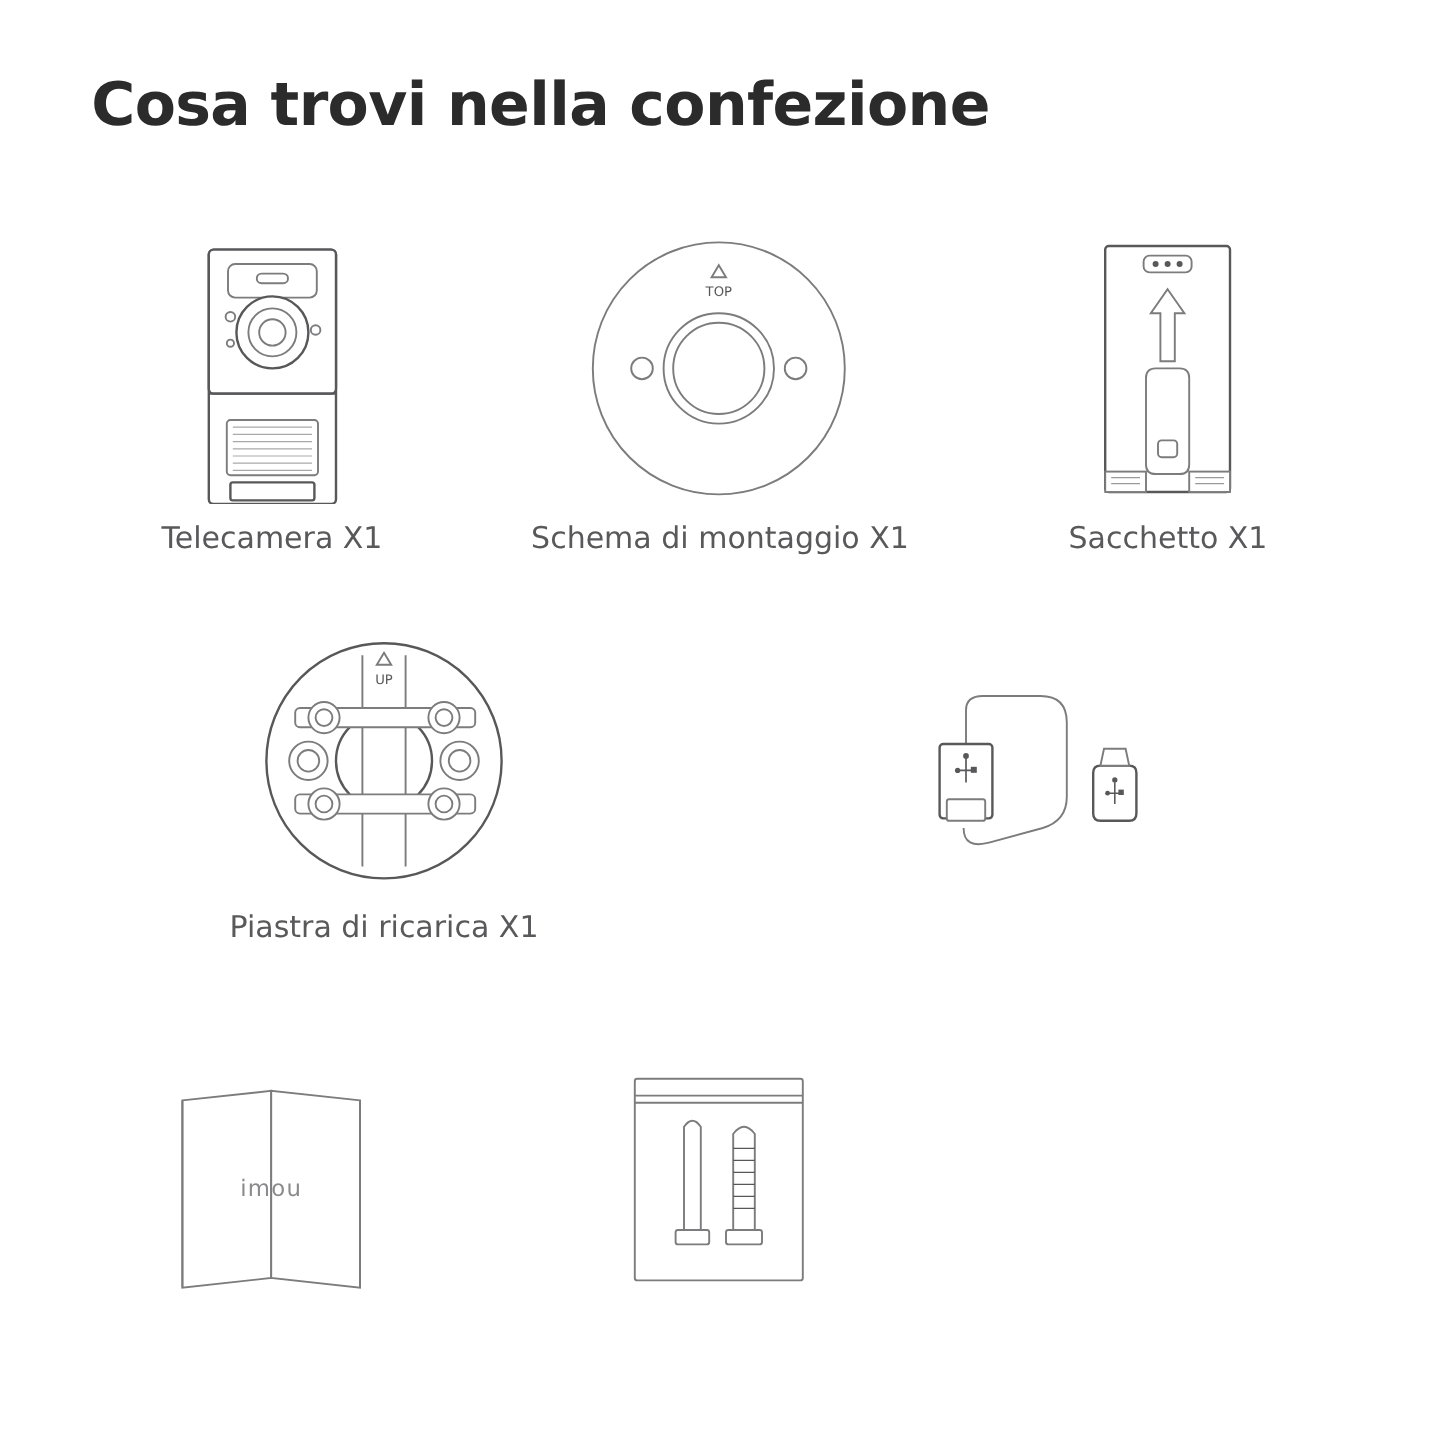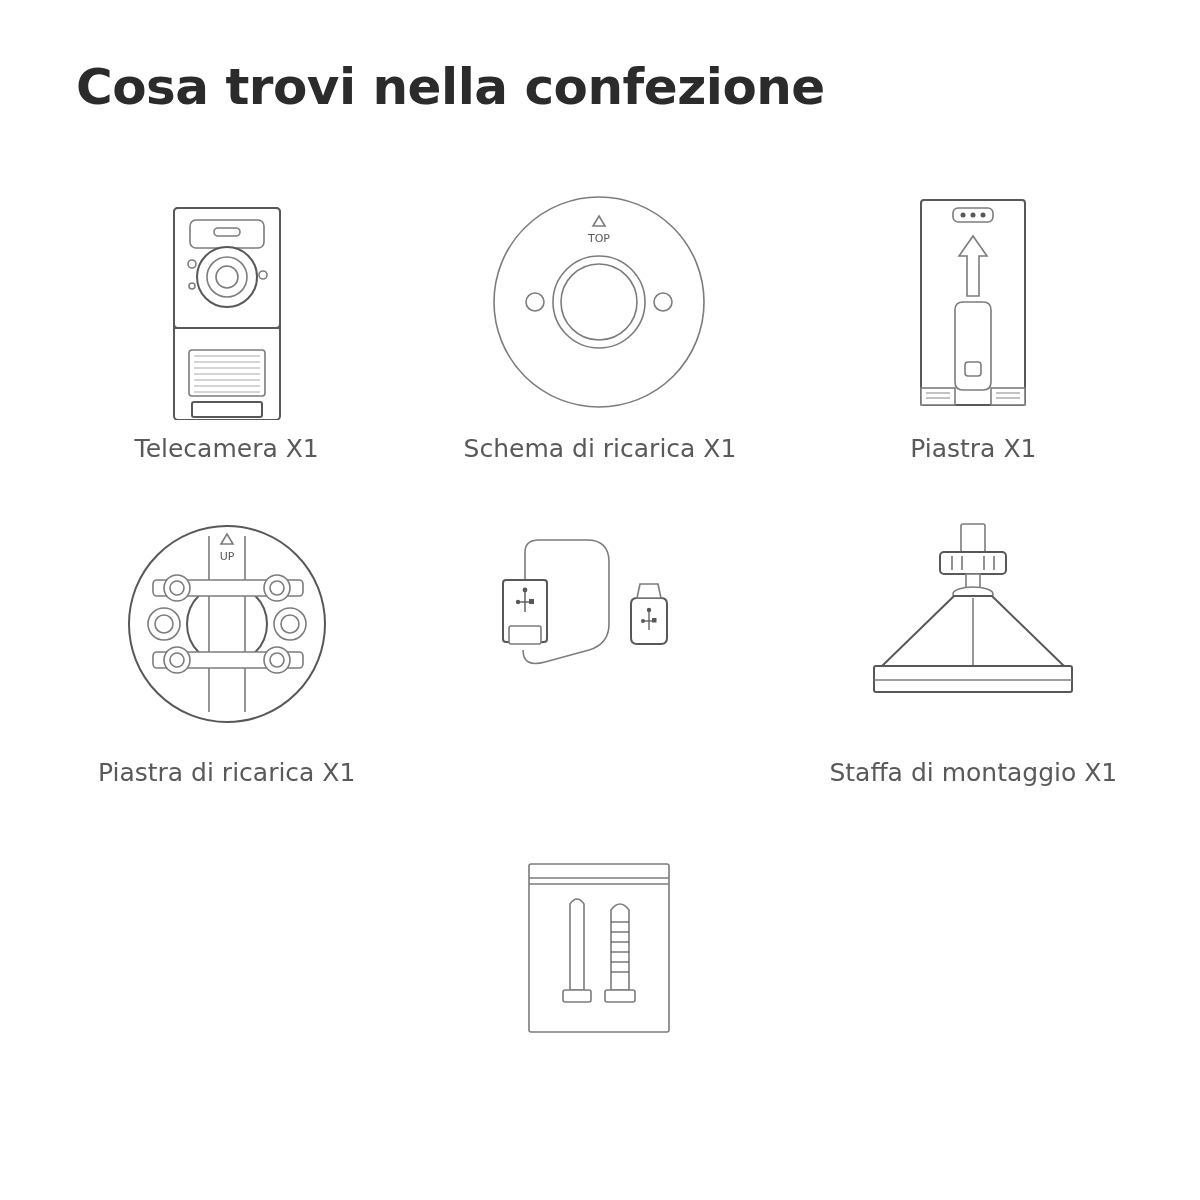--- a/index.html
+++ b/index.html
@@ -42,21 +42,21 @@
   }
   .cell {
     flex: 1 1 0;
     display: flex;
     flex-direction: column;
     align-items: center;
   }
   .art {
     height: 230px;
     display: flex;
-    align-items: flex-start;
+    align-items: flex-end;
     justify-content: center;
   }
   .caption {
     margin-top: 12px;
     font-size: 25px;
     color: #59595b;
     text-align: center;
     line-height: 1.35;
     font-family: "DejaVu Sans", sans-serif;
   }
@@ -125,21 +125,21 @@
           <svg width="215" height="225" viewBox="0 0 215 225">
             <circle class="ln-thin fill-w" cx="107" cy="112" r="105" stroke="#b9b9bb"></circle>
             <circle class="ln-thin fill-w" cx="107" cy="112" r="46"></circle>
             <circle class="ln-thin fill-w" cx="107" cy="112" r="38"></circle>
             <circle class="ln-thin fill-w" cx="43" cy="112" r="9"></circle>
             <circle class="ln-thin fill-w" cx="171" cy="112" r="9"></circle>
             <path class="ln-thin" d="M107 26 L113 36 L101 36 Z"></path>
             <text class="tiny-label" x="107" y="52" text-anchor="middle">TOP</text>
           </svg>
         </div>
-        <div class="caption">Schema di ricarica X1</div>
+        <div class="caption">Schema di montaggio X1</div>
       </div>
 
       <div class="cell">
         <div class="art">
           <svg width="160" height="225" viewBox="0 0 160 225">
             <rect class="ln fill-w" x="28" y="10" width="104" height="205" rx="3"></rect>
             <rect class="ln-thin fill-w" x="60" y="18" width="40" height="14" rx="5"></rect>
             <circle cx="70" cy="25" r="2.5" fill="#58585a"></circle>
             <circle cx="80" cy="25" r="2.5" fill="#58585a"></circle>
             <circle cx="90" cy="25" r="2.5" fill="#58585a"></circle>
@@ -149,21 +149,21 @@
             <rect class="ln-thin fill-w" x="28" y="198" width="34" height="17"></rect>
             <rect class="ln-thin fill-w" x="98" y="198" width="34" height="17"></rect>
             <g stroke="#9a9a9c" stroke-width="1.2">
               <line x1="33" y1="203" x2="57" y2="203"></line>
               <line x1="33" y1="208" x2="57" y2="208"></line>
               <line x1="103" y1="203" x2="127" y2="203"></line>
               <line x1="103" y1="208" x2="127" y2="208"></line>
             </g>
           </svg>
         </div>
-        <div class="caption">Piastra X1</div>
+        <div class="caption">Sacchetto X1</div>
       </div>
     </div>
 
     <div class="row row2">
 
       <div class="cell">
         <div class="art">
           <svg width="220" height="220" viewBox="0 0 220 220">
             <circle class="ln fill-w" cx="110" cy="110" r="98"></circle>
             <circle class="ln fill-w" cx="110" cy="110" r="40"></circle>
@@ -208,46 +208,34 @@
               <line x1="164" y1="98" x2="164" y2="116"></line>
               <circle cx="164" cy="96" r="2.2" fill="#58585a" stroke="none"></circle>
               <line x1="158" y1="107" x2="170" y2="107"></line>
               <circle cx="158" cy="107" r="2" fill="#58585a" stroke="none"></circle>
               <rect x="167" y="104" width="4.5" height="4.5" fill="#58585a" stroke="none"></rect>
             </g>
           </svg>
         </div>
       </div>
 
-      <div class="cell">
-        <div class="art">
-          <svg width="250" height="200" viewBox="0 0 250 200">
-            <rect class="ln-thin fill-w" x="113" y="10" width="24" height="28" rx="2"></rect>
-            <rect class="ln fill-w" x="92" y="38" width="66" height="22" rx="4"></rect>
-            <g stroke="#58585a" stroke-width="1.3">
-              <line x1="104" y1="42" x2="104" y2="56"></line>
-              <line x1="114" y1="42" x2="114" y2="56"></line>
-              <line x1="136" y1="42" x2="136" y2="56"></line>
-              <line x1="146" y1="42" x2="146" y2="56"></line>
-            </g>
-            <rect class="ln-thin fill-w" x="118" y="60" width="14" height="18"></rect>
-            <ellipse class="ln-thin fill-w" cx="125" cy="80" rx="20" ry="7"></ellipse>
-            <path class="ln fill-w" d="M106 82 L34 152 L216 152 L144 82 Z"></path>
-            <path class="ln-thin" d="M125 84 L125 152"></path>
-            <rect class="ln fill-w" x="26" y="152" width="198" height="26" rx="2"></rect>
-            <line class="ln-thin" x1="26" y1="166" x2="224" y2="166"></line>
-          </svg>
-        </div>
-        <div class="caption">Staffa di montaggio X1</div>
-      </div>
     </div>
 
     <div class="row row3">
 
       <div class="cell">
+        <div class="art">
+          <svg width="210" height="195" viewBox="0 0 210 195">
+            <path class="ln-thin fill-w" d="M30 30 L104 22 L104 178 L30 186 Z"></path>
+            <path class="ln-thin fill-w" d="M178 30 L104 22 L104 178 L178 186 Z"></path>
+            <path class="ln-thin" d="M30 30 L30 186"></path>
+            <path class="ln-thin" d="M178 30 L178 186"></path>
+            <text class="brand-text" x="104" y="110" text-anchor="middle">imou</text>
+          </svg>
+        </div>
       </div>
 
       <div class="cell">
         <div class="art">
           <svg width="185" height="195" viewBox="0 0 185 195">
             <rect class="ln-thin fill-w" x="22" y="12" width="140" height="168" rx="2"></rect>
             <line class="ln-thin" x1="22" y1="26" x2="162" y2="26"></line>
             <line class="ln-thin" x1="22" y1="32" x2="162" y2="32"></line>
             <path class="ln-thin fill-w" d="M63 52 q7 -10 14 0 l0 86 l-14 0 Z"></path>
             <rect class="ln-thin fill-w" x="56" y="138" width="28" height="12" rx="2"></rect>

